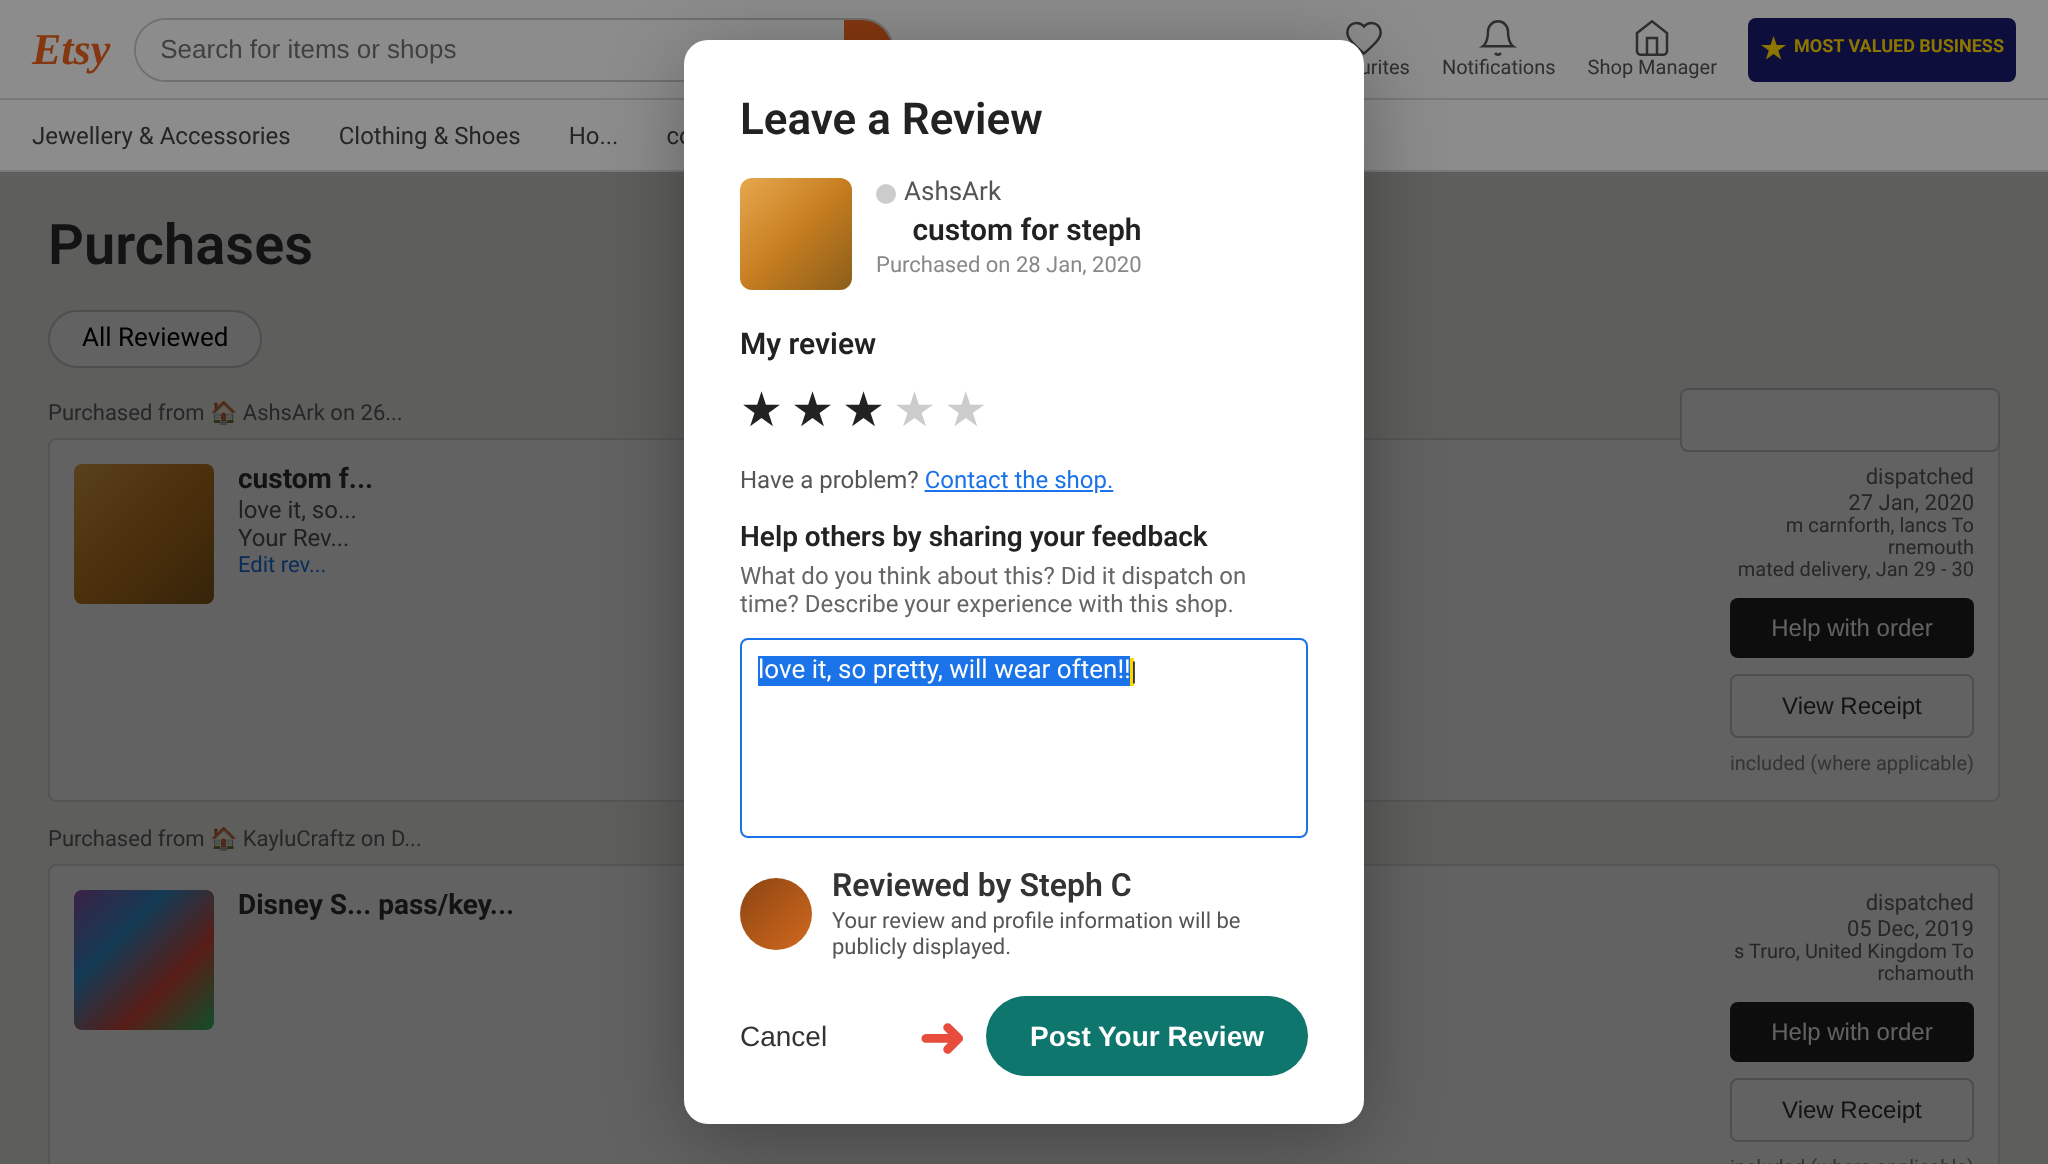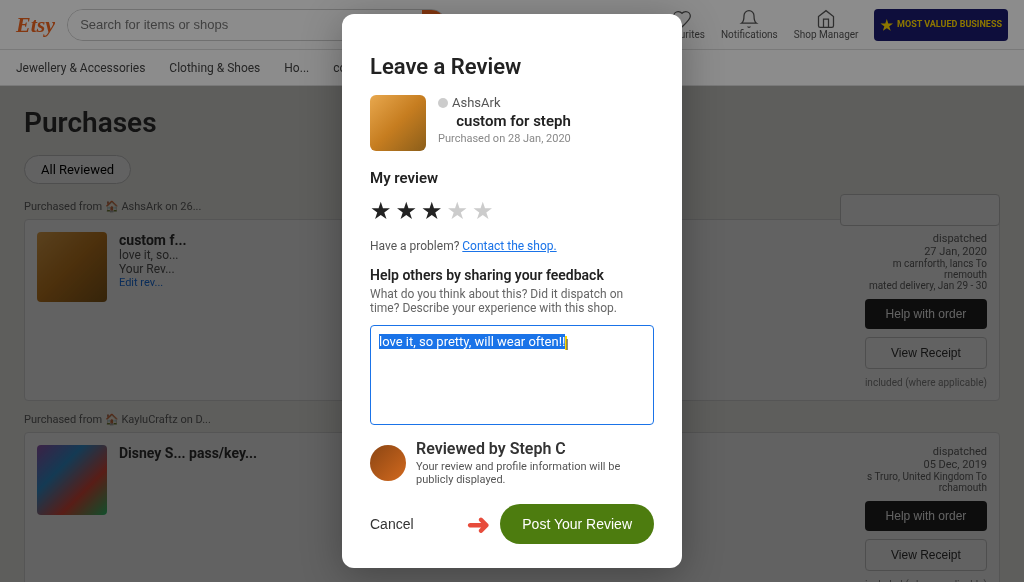--- a/index.html
+++ b/index.html
@@ -153,21 +153,21 @@
 
     
     .modal {
       position: absolute;
       top: 50%;
       left: 50%;
       transform: translate(-50%, -50%);
       background: #fff;
       border-radius: 12px;
       width: 340px;
-      padding: 40px 28px 24px;
+      padding: 28px 28px 24px;
       z-index: 20;
       box-shadow: 0 8px 40px rgba(0,0,0,0.3);
     }
     .modal-title {
       font-size: 22px;
       font-weight: 600;
       color: #222;
       margin-bottom: 16px;
     }
     .product-header {
@@ -234,27 +234,27 @@
       display: flex;
       align-items: center;
       gap: 10px;
     }
     .arrow-icon {
       color: #e74c3c;
       font-size: 28px;
       font-weight: bold;
     }
     .post-btn {
-      background: #4d7c0f;
+      background: #0f766e;
       color: #fff;
       border: none;
       border-radius: 24px;
       padding: 12px 22px;
       font-size: 14px;
-      font-weight: 400;
+      font-weight: 700;
       cursor: pointer;
     }
 
     
     .right-search {
       background: #fff;
       border: 1px solid #ccc;
       border-radius: 4px;
       height: 32px;
       width: 160px;

